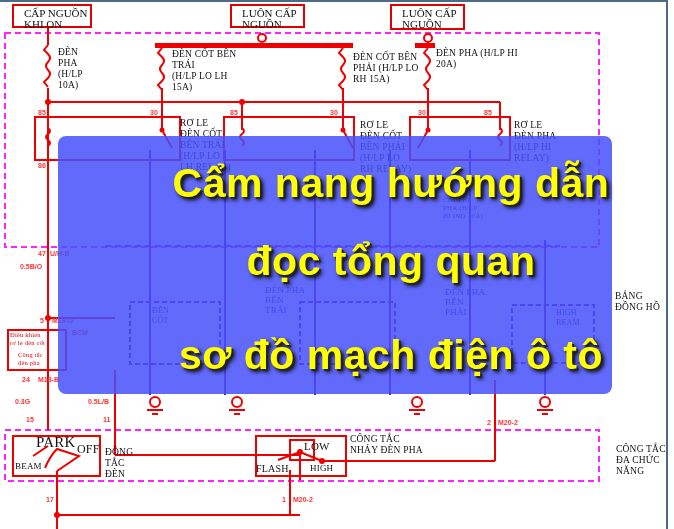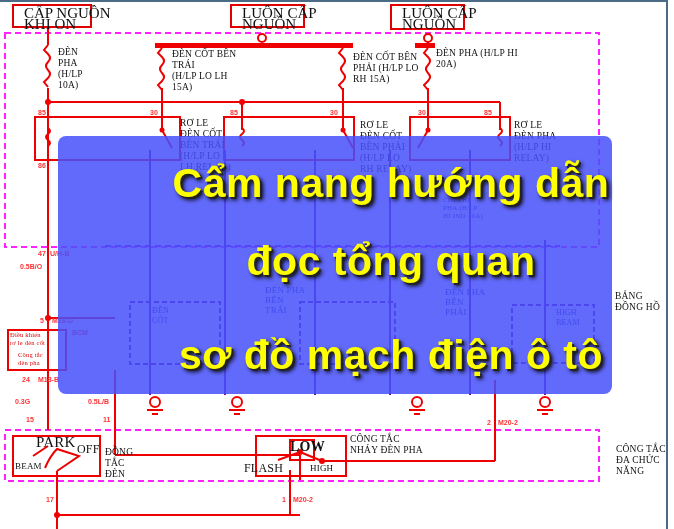--- a/index.html
+++ b/index.html
@@ -1,21 +1,21 @@
 <!DOCTYPE html>
 <html><head>
 <meta charset="utf-8">
 <style>
   html,body{margin:0;padding:0;background:#ffffff;}
   body{width:674px;height:529px;position:relative;overflow:hidden;font-family:"Liberation Serif","DejaVu Serif",serif;}
   .frame{position:absolute;left:0;top:0;width:668px;height:529px;border-right:2px solid #4a6a86;border-top:2px solid #4a6a86;box-sizing:border-box;}
   svg.diagram{position:absolute;left:0;top:0;}
   .lbl{position:absolute;font-size:9.5px;line-height:11px;color:#111;white-space:nowrap;letter-spacing:0.2px;}
   .rlbl{position:absolute;font-family:"Liberation Sans","DejaVu Sans",sans-serif;font-size:7px;color:#ff3333;font-weight:bold;}
-  .srcbox{position:absolute;border:2px solid #e00000;font-size:15px;line-height:11px;padding:2px 6px 2px 10px;color:#111;background:#fff;box-sizing:border-box;}
+  .srcbox{position:absolute;border:2px solid #e00000;font-size:11px;line-height:11px;padding:2px 6px 2px 10px;color:#111;background:#fff;box-sizing:border-box;}
   .overlay{position:absolute;left:58px;top:136px;width:554px;height:258px;background:rgba(70,80,250,0.85);border-radius:8px;}
   .title-line{position:absolute;left:58px;width:666px;text-align:center;font-family:"Liberation Sans","DejaVu Sans",sans-serif;font-weight:bold;color:#ffff00;font-size:41px;line-height:46px;text-shadow:2px 2px 0 #222,3px 3px 4px #000;letter-spacing:0.5px;}
 </style>
 </head>
 <body>
 
 <div class="frame"></div>
 
 <svg class="diagram" width="674" height="529">
 
@@ -209,22 +209,22 @@
 <div class="lbl" style="left:615px;top:291px;white-space:pre;">BẢNG
 ĐỒNG HỒ</div>
 
 <div class="lbl" style="left:36px;top:437px;font-size:15px;">PARK</div>
 <div class="lbl" style="left:77px;top:444px;font-size:12px;">OFF</div>
 <div class="lbl" style="left:15px;top:461px;font-size:9px;">BEAM</div>
 <div class="lbl" style="left:105px;top:447px;white-space:pre;">ĐỒNG
 TẮC
 ĐÈN</div>
 
-<div class="lbl" style="left:290px;top:441px;font-size:14px;font-weight:bold;">LOW</div>
-<div class="lbl" style="left:244px;top:463px;font-size:12px;">FLASH</div>
+<div class="lbl" style="left:304px;top:441px;font-size:11px;">LOW</div>
+<div class="lbl" style="left:256px;top:463px;font-size:10px;">FLASH</div>
 <div class="lbl" style="left:310px;top:463px;font-size:9px;">HIGH</div>
 <div class="lbl" style="left:350px;top:434px;white-space:pre;">CÔNG TẮC
 NHÁY ĐÈN PHA</div>
 
 <div class="lbl" style="left:616px;top:444px;white-space:pre;">CÔNG TẮC
 ĐA CHỨC
 NĂNG</div>
 
 <div class="overlay"></div>
 <div class="title-line" style="top:160px;">Cẩm nang hướng dẫn</div>

